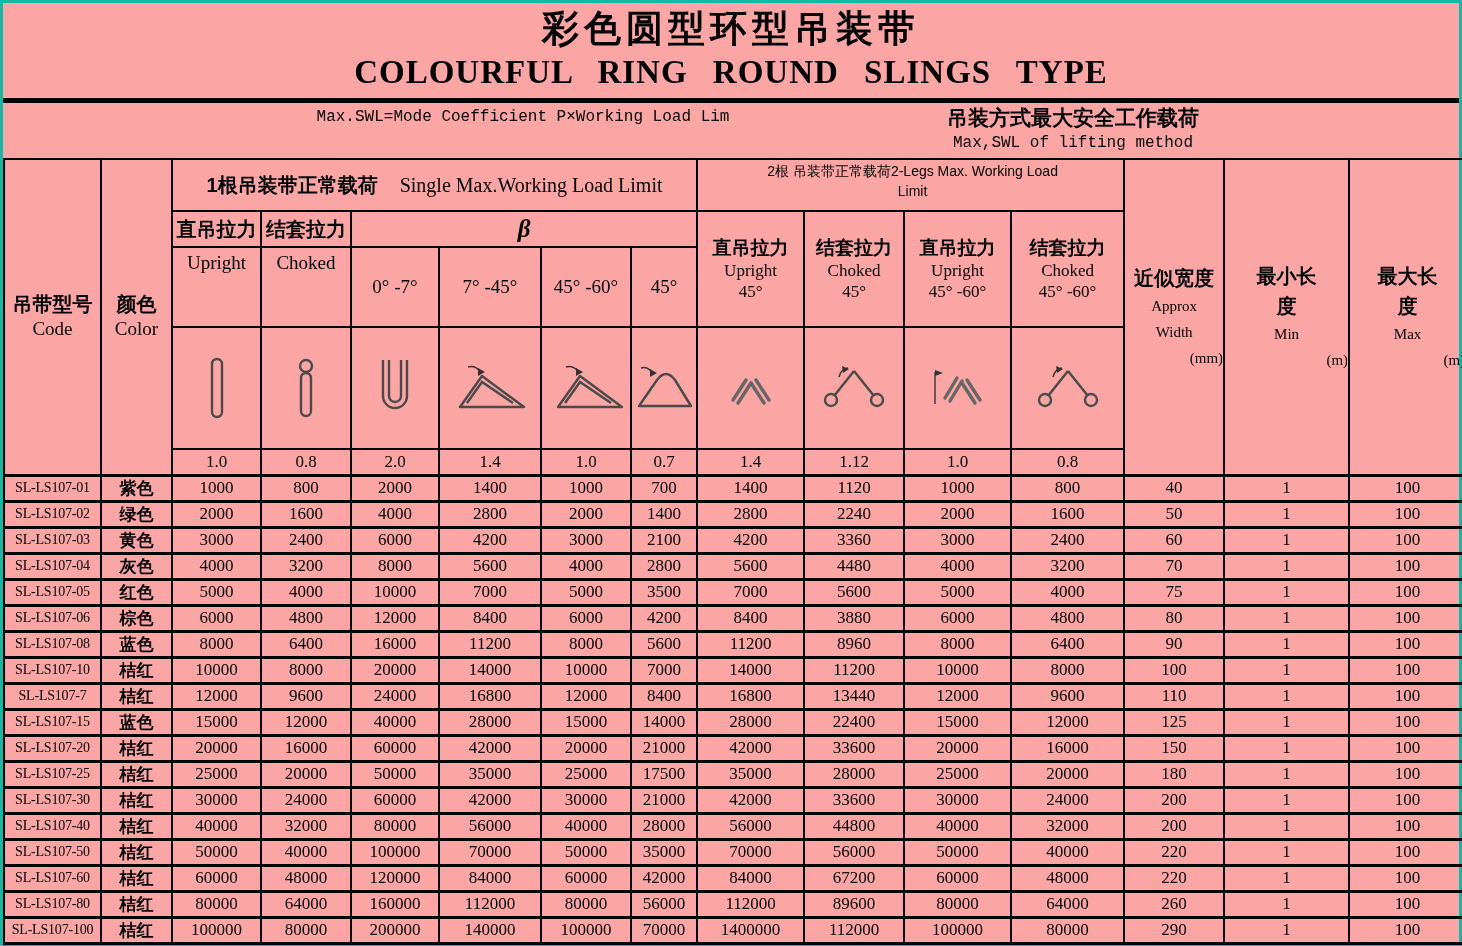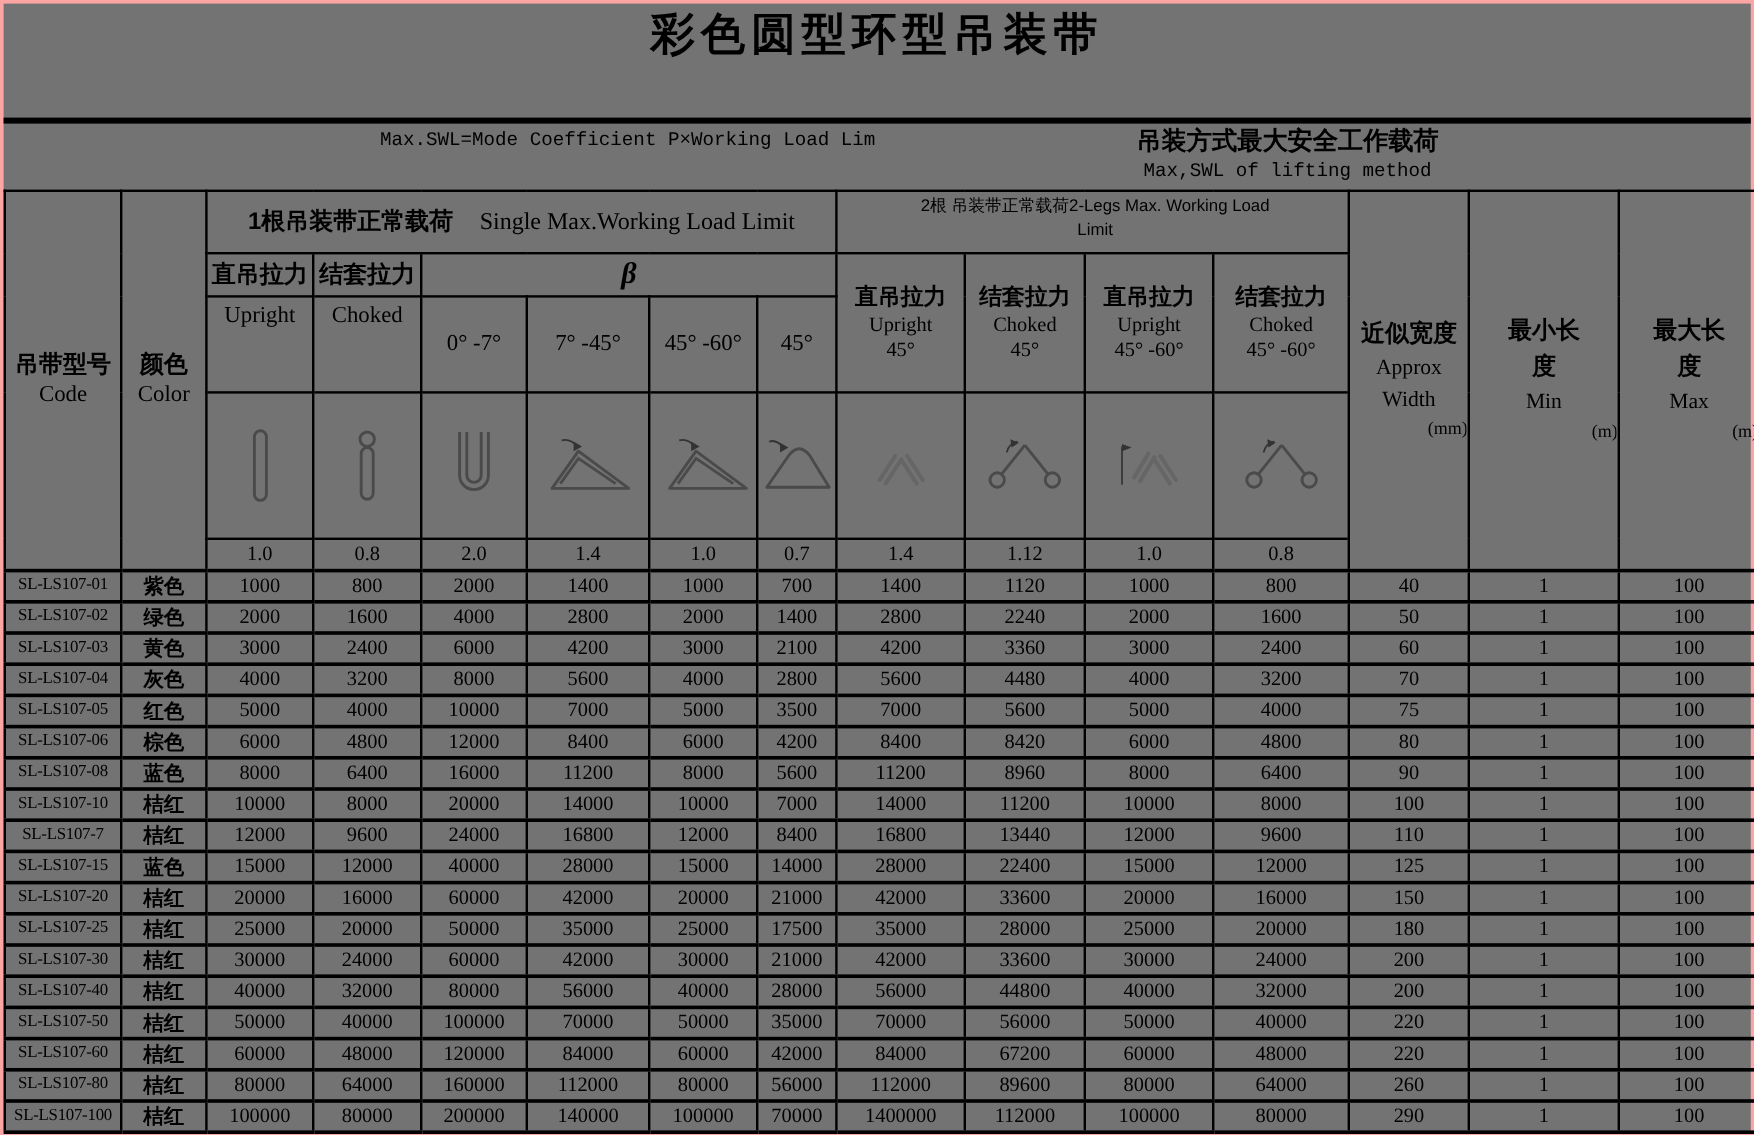--- a/index.html
+++ b/index.html
@@ -1,16 +1,16 @@
 <!DOCTYPE html>
 <html><head>
 <meta charset="utf-8">
 <style>
   html,body{margin:0;padding:0;width:1462px;height:946px;overflow:hidden;background:#fff;}
-  .page{position:relative;box-sizing:border-box;width:1462px;height:946px;border:3px solid #fca5a5;background:#737373;
+  .page{position:relative;box-sizing:border-box;width:1462px;height:946px;border:3px solid #14b8a6;background:#fca5a5;
         font-family:"Liberation Sans",sans-serif;color:#000;}
   
   .title-block{box-sizing:border-box;height:100px;border-bottom:5px solid #000;text-align:center;}
   .title-cn{font-size:37px;font-weight:bold;letter-spacing:5px;padding-top:4px;line-height:44px;}
   .title-en{font-family:"Liberation Serif",serif;font-size:33px;font-weight:bold;letter-spacing:1px;word-spacing:16px;line-height:42px;}
   
   .subtitle-block{position:relative;box-sizing:border-box;height:55px;}
   .sub{position:absolute;top:2px;text-align:center;}
   .sub-left{left:150px;width:740px;}
   .sub-right{left:860px;width:420px;}
@@ -30,36 +30,37 @@
   .unit{font-family:"Liberation Serif",serif;font-size:15px;}
   .beta-cell{font-family:"Liberation Serif",serif;font-size:25px;font-weight:bold;font-style:italic;}
   .angle-cell{font-family:"Liberation Serif",serif;font-size:19px;}
   .group1-cell .cn{font-size:20px;font-weight:700;}
   .group1-cell .en{font-family:"Liberation Serif",serif;font-size:20px;margin-left:22px;}
   .group2-cell{text-align:center;vertical-align:top;padding:2px 0 0 4px;font-size:14px;line-height:1.4;white-space:pre-line;}
   .subhead-top{vertical-align:top;padding-top:3px;}
   .twoleg-head .cn{font-size:19px;font-weight:700;}
   .twoleg-head .en,.twoleg-head .ang{font-family:"Liberation Serif",serif;font-size:17px;}
   .side-head .cn{font-size:20px;font-weight:700;line-height:30px;}
-  .side-head .en{font-family:"Liberation Serif",serif;font-size:18px;line-height:26px;}
+  .side-head .en{font-family:"Liberation Serif",serif;font-size:15px;line-height:26px;}
   .side-head .unit{line-height:26px;text-align:right;}
   .coeffrow td{font-family:"Liberation Serif",serif;font-size:17px;}
   tbody td{border-width:3px 2px;font-family:"Liberation Serif",serif;font-size:17px;}
   tbody td.code-cell{font-size:14px;letter-spacing:-0.2px;}
   tbody td.color-cell{font-family:Liberation Mono, monospace;font-size:17px;font-weight:600;margin-top:28px;}
   .icon-cell svg{display:block;margin:0 auto;}
   .icon-stroke{fill:none;stroke:#4a4a4a;stroke-width:2.4;}
 </style>
 </head>
 <body>
 
 <div class="page">
 
   <div class="title-block">
     <div class="title-cn">彩色圆型环型吊装带</div>
+    <div class="title-en">COLOURFUL  RING  ROUND  SLINGS  TYPE</div>
   </div>
 
   <div class="subtitle-block">
     <div class="sub sub-left">
       <div class="en">Max.SWL=Mode Coefficient P×Working Load Lim</div>
     </div>
     <div class="sub sub-right">
       <div class="cn">吊装方式最大安全工作载荷</div>
       <div class="en">Max,SWL of lifting method</div>
     </div>
@@ -340,21 +341,21 @@
         <tr>
           <td class="code-cell">SL-LS107-06</td>
           <td class="color-cell">棕色</td>
           <td class="value-cell">6000</td>
           <td class="value-cell">4800</td>
           <td class="value-cell">12000</td>
           <td class="value-cell">8400</td>
           <td class="value-cell">6000</td>
           <td class="value-cell">4200</td>
           <td class="value-cell">8400</td>
-          <td class="value-cell">8420</td>
+          <td class="value-cell">3880</td>
           <td class="value-cell">6000</td>
           <td class="value-cell">4800</td>
           <td class="value-cell">80</td>
           <td class="value-cell">1</td>
           <td class="value-cell">100</td>
         </tr>
         <tr>
           <td class="code-cell">SL-LS107-08</td>
           <td class="color-cell">蓝色</td>
           <td class="value-cell">8000</td>

